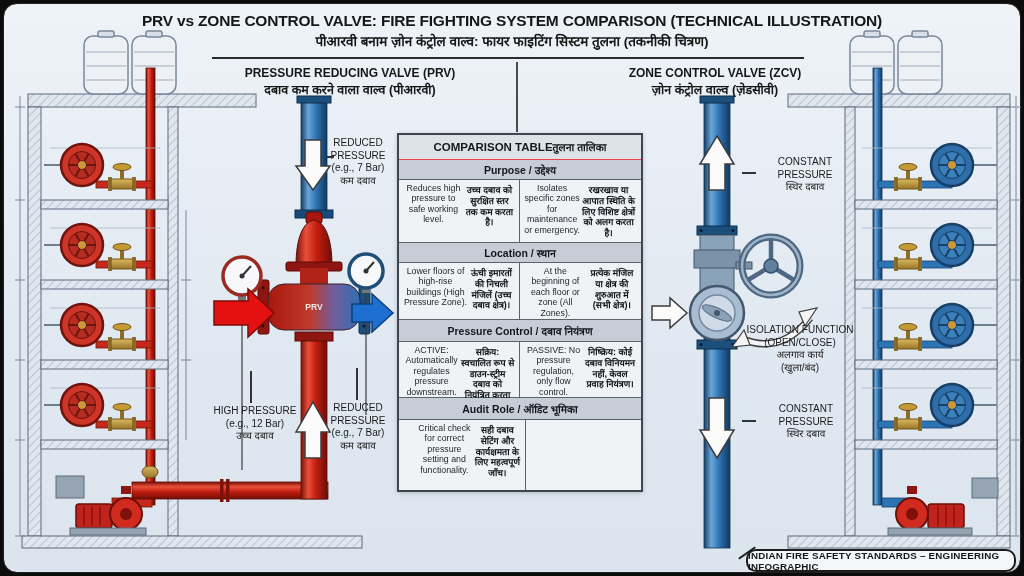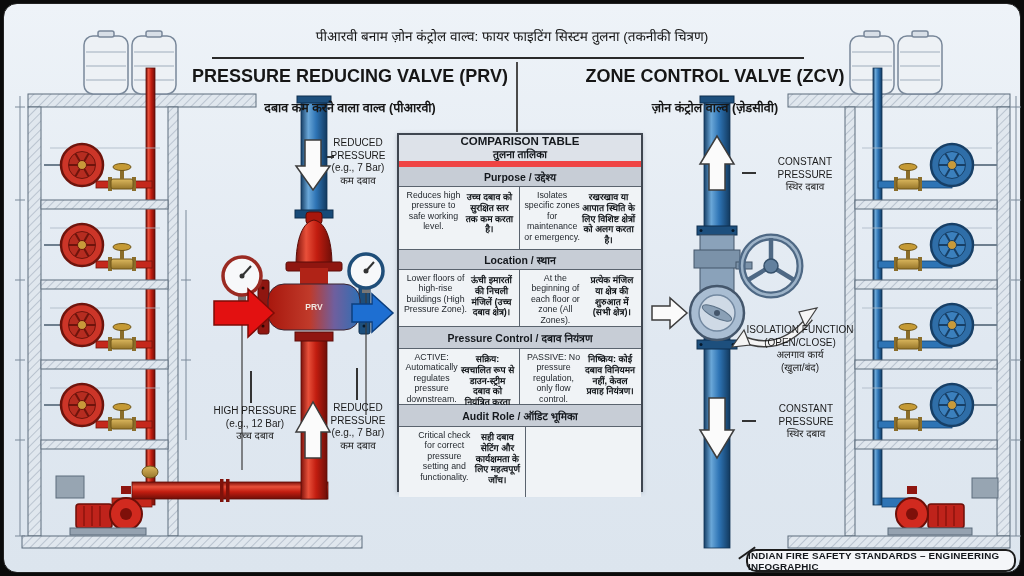--- a/index.html
+++ b/index.html
@@ -4,31 +4,31 @@
 <style>
   html,body{margin:0;padding:0;background:#0b0b0b;}
   #stage{position:relative;width:1024px;height:576px;background:#0b0b0b;overflow:hidden;
          font-family:"Liberation Sans",sans-serif;}
   #panel{position:absolute;left:3px;top:3px;right:3px;bottom:3px;border-radius:14px;
          background:linear-gradient(#eef3f8,#e0e8f1 60%,#dce5ee);border:1px solid #222;}
   .abs{position:absolute;}
   
   .main-title{left:0;right:0;top:12px;text-align:center;color:#161616;}
   .main-title .en{font-size:15.5px;font-weight:700;letter-spacing:-0.2px;}
-  .main-title .hi{font-size:13.5px;font-weight:400;margin-top:15px;}
+  .main-title .hi{font-size:13.5px;font-weight:700;margin-top:2px;}
   .rule{background:#2a2a2a;}
   .sec-title{text-align:center;color:#161616;}
-  .sec-title .en{font-size:18px;font-weight:700;}
-  .sec-title .hi{font-size:12.5px;font-weight:700;margin-top:12px;}
+  .sec-title .en{font-size:12px;font-weight:700;}
+  .sec-title .hi{font-size:12.5px;font-weight:700;margin-top:1px;}
   
   .cmp-table{left:397px;top:133px;width:246px;height:359px;background:#f0f3f6;
              border:2px solid #3f4650;box-sizing:border-box;display:flex;flex-direction:column;
              box-shadow:0 1px 4px rgba(40,60,80,.25);}
-  .tbl-title{height:36px;background:#dde2e9;border-bottom:6px solid #ef4444;display:flex;
-             flex-direction:column;align-items:center;justify-content:center;color:#14181d;}
+  .tbl-title{height:36px;background:#dde2e9;border-bottom:1px solid #ef4444;display:flex;
+             flex-direction:row;align-items:center;justify-content:center;color:#14181d;}
   .tbl-title .t-en{font-size:11.5px;font-weight:700;}
   .tbl-title .t-hi{font-size:10.5px;font-weight:700;}
   .tbl-bar{background:#c7cdd6;border-bottom:1px solid #5a636e;display:flex;align-items:center;
            justify-content:center;font-size:10.5px;font-weight:700;color:#14181d;flex:none;}
   .tbl-cells{display:flex;border-bottom:1px solid #5a636e;flex:none;background:#f0f3f6;}
   .tbl-cells:last-child{border-bottom:none;padding-left:12px;}
   .cell{width:50%;box-sizing:border-box;padding:3px 4px;display:flex;flex-direction:row;
         justify-content:center;text-align:center;}
   .cell:first-child{border-right:1px solid #5a636e;}
   .cell .en{font-size:8.8px;color:#23282e;line-height:1.18;}
@@ -318,20 +318,21 @@
     <polygon points="104,330 92,347 110,345" fill="#f5f5f5" stroke="#3f3f3f" stroke-width="1.2"></polygon>
     <polygon points="165,326 177,308 159,312" fill="#f5f5f5" stroke="#3f3f3f" stroke-width="1.2"></polygon>
   </g>
 
   <polygon points="12,306 30,306 30,298 47,313 30,328 30,320 12,320" fill="#fbfbfb" stroke="#3d3d3d" stroke-width="1.5"></polygon>
   <polygon points="69,190 69,164 60,164 77,136 94,164 85,164 85,190" fill="#fbfbfb" stroke="#3d3d3d" stroke-width="1.5"></polygon>
   <polygon points="69,398 85,398 85,430 94,430 77,458 60,430 69,430" fill="#fbfbfb" stroke="#3d3d3d" stroke-width="1.5"></polygon>
  </svg>
 
  <div class="abs main-title">
+   <div class="en">PRV vs ZONE CONTROL VALVE: FIRE FIGHTING SYSTEM COMPARISON (TECHNICAL ILLUSTRATION)</div>
    <div class="hi">पीआरवी बनाम ज़ोन कंट्रोल वाल्व: फायर फाइटिंग सिस्टम तुलना (तकनीकी चित्रण)</div>
  </div>
  <div class="abs rule" style="left:212px;top:57px;width:592px;height:2px;"></div>
  <div class="abs rule" style="left:516px;top:62px;width:2px;height:70px;background:#4a4a4a;"></div>
 
  <div class="abs sec-title" style="left:150px;top:66px;width:400px;">
    <div class="en">PRESSURE REDUCING VALVE (PRV)</div>
    <div class="hi">दबाव कम करने वाला वाल्व (पीआरवी)</div>
  </div>
  <div class="abs sec-title" style="left:515px;top:66px;width:400px;">

